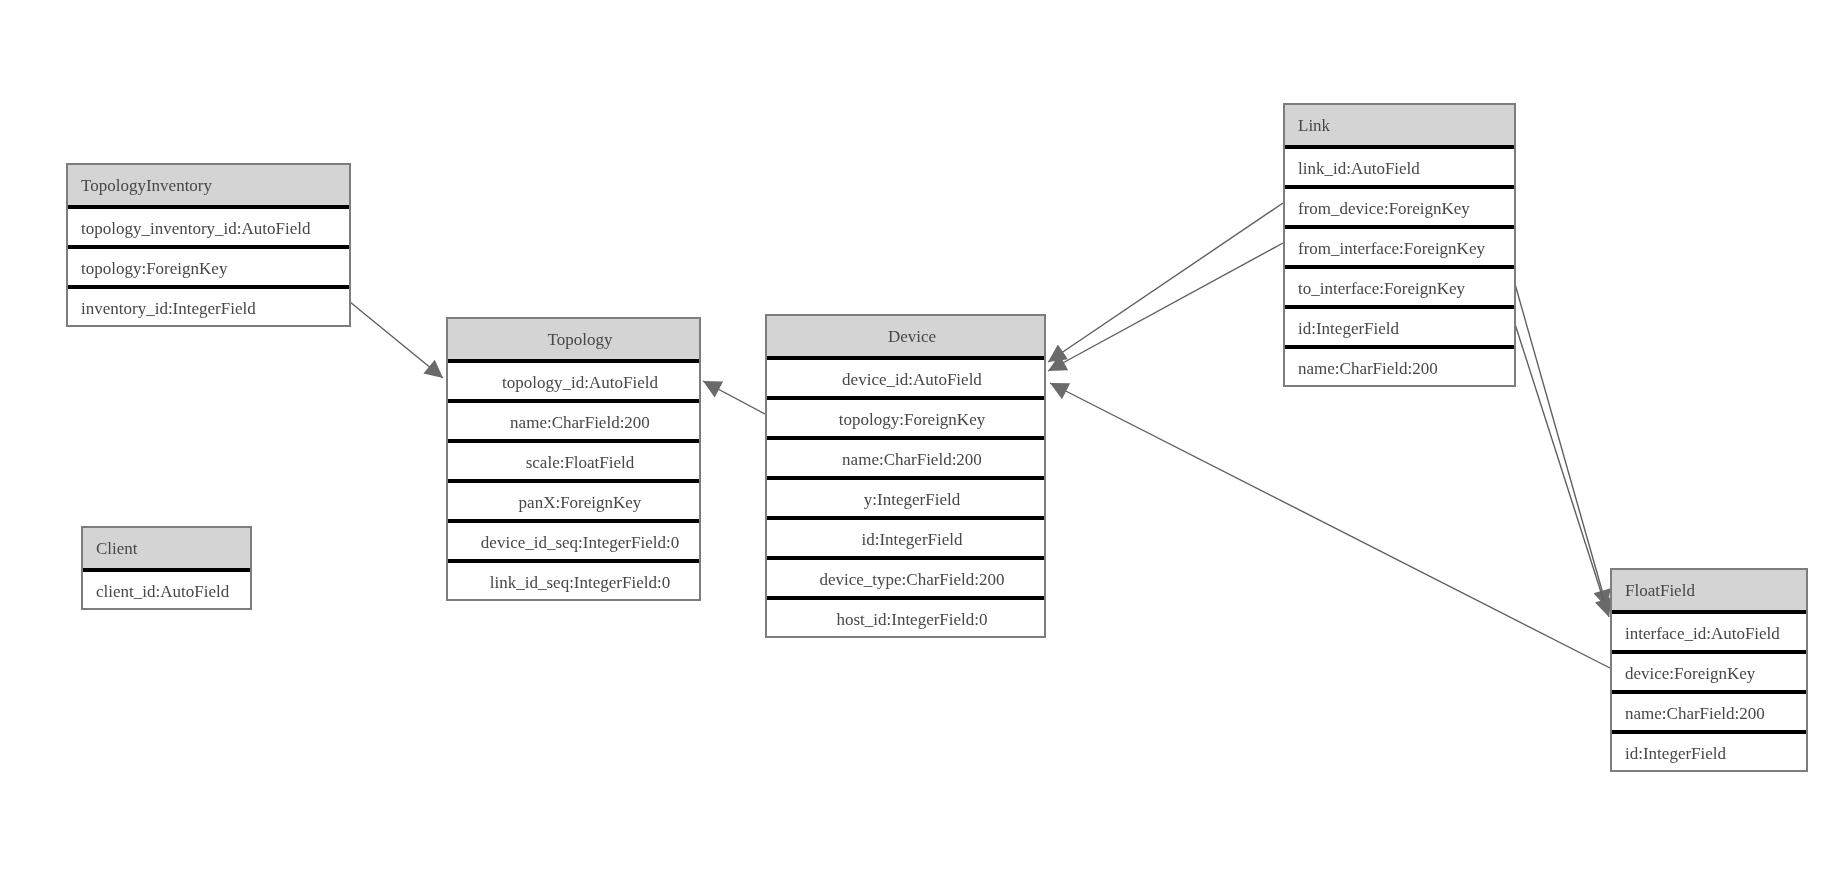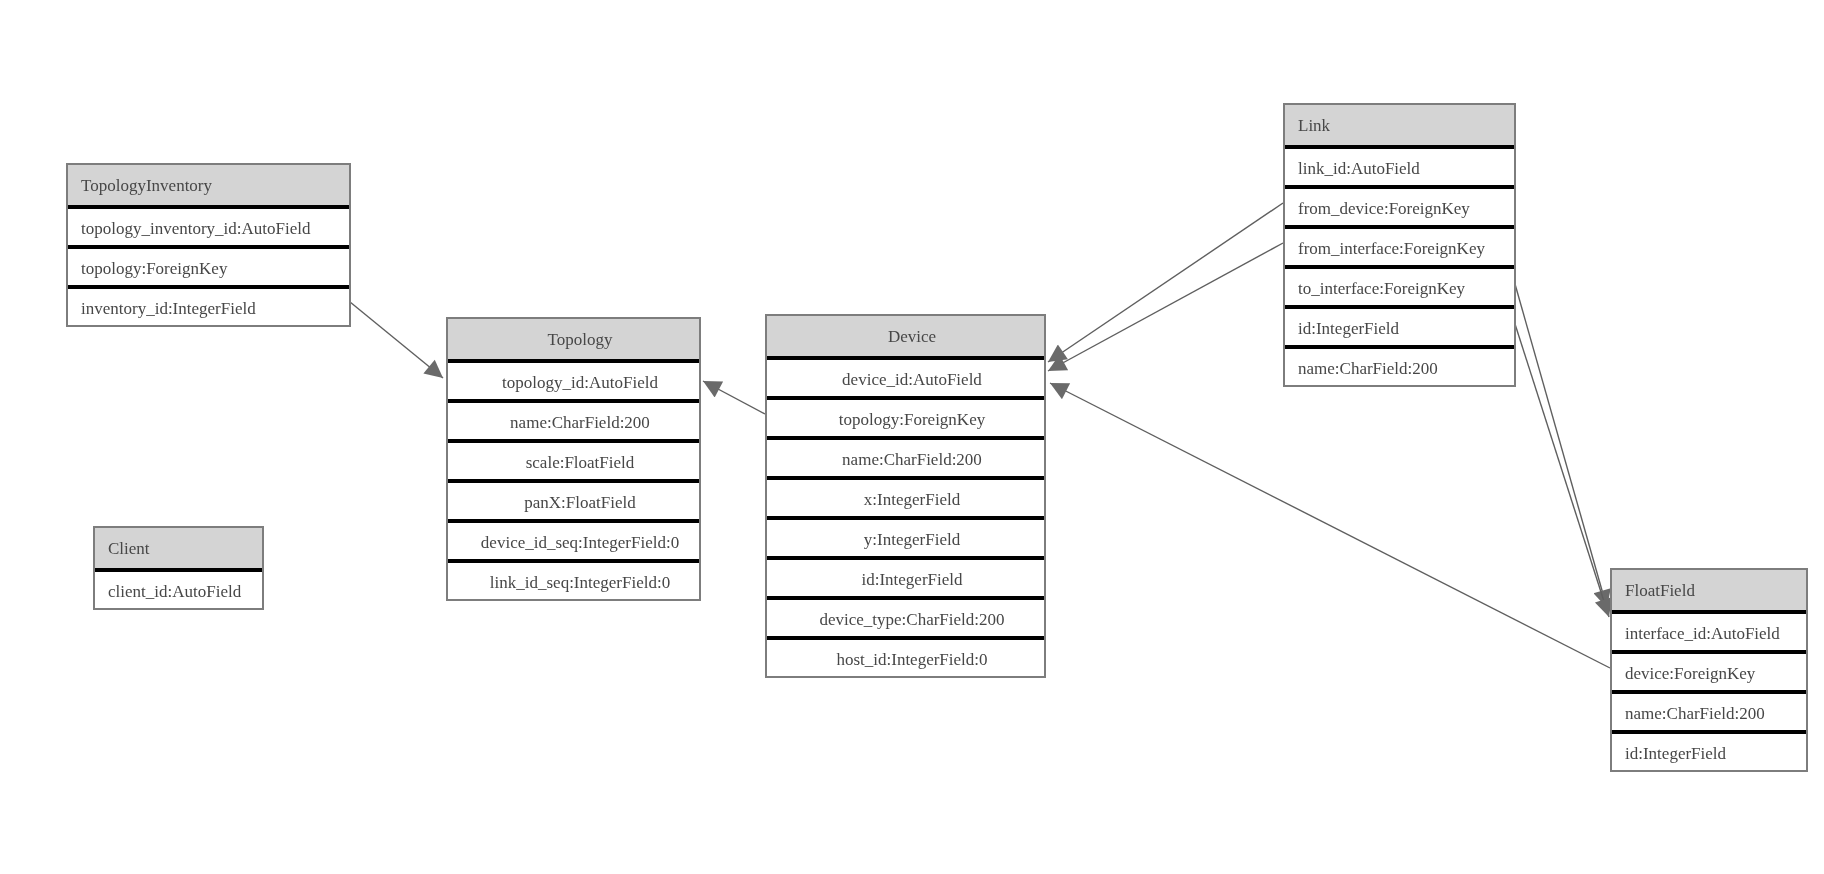--- a/index.html
+++ b/index.html
@@ -40,21 +40,21 @@
     border-top: 4px solid #000000;
     padding-left: 13px;
     box-sizing: border-box;
     background: #ffffff;
     white-space: nowrap;
     overflow: hidden;
   }
   
   #tbl-topology-inventory { left: 22px;   top: 163px; width: 285px; margin-left: 44px; }
   #tbl-topology           { left: 446px;  top: 317px; width: 255px; text-align: center; }
-  #tbl-client             { left: 93px;   top: 526px; width: 171px; }
+  #tbl-client             { left: 81px;   top: 526px; width: 171px; }
   #tbl-device             { left: 765px;  top: 314px; width: 281px; text-align: center; }
   #tbl-link               { left: 1283px; top: 103px; width: 233px; }
   #tbl-interface          { left: 1610px; top: 568px; width: 198px; }
 </style>
 </head>
 <body>
 
 <div class="canvas">
 
   <svg class="edge-layer" viewBox="0 0 1824 874" xmlns="http://www.w3.org/2000/svg">
@@ -77,36 +77,35 @@
     <div class="tbl-row">topology_inventory_id:AutoField</div>
     <div class="tbl-row">topology:ForeignKey</div>
     <div class="tbl-row">inventory_id:IntegerField</div>
   </div>
 
   <div class="tbl" id="tbl-topology">
     <div class="tbl-header">Topology</div>
     <div class="tbl-row">topology_id:AutoField</div>
     <div class="tbl-row">name:CharField:200</div>
     <div class="tbl-row">scale:FloatField</div>
-    <div class="tbl-row">panX:FloatField</div>
+    <div class="tbl-row">panX:ForeignKey</div>
     <div class="tbl-row">device_id_seq:IntegerField:0</div>
     <div class="tbl-row">link_id_seq:IntegerField:0</div>
   </div>
 
   <div class="tbl" id="tbl-client">
     <div class="tbl-header">Client</div>
     <div class="tbl-row">client_id:AutoField</div>
   </div>
 
   <div class="tbl" id="tbl-device">
     <div class="tbl-header">Device</div>
     <div class="tbl-row">device_id:AutoField</div>
     <div class="tbl-row">topology:ForeignKey</div>
     <div class="tbl-row">name:CharField:200</div>
-    <div class="tbl-row">x:IntegerField</div>
     <div class="tbl-row">y:IntegerField</div>
     <div class="tbl-row">id:IntegerField</div>
     <div class="tbl-row">device_type:CharField:200</div>
     <div class="tbl-row">host_id:IntegerField:0</div>
   </div>
 
   <div class="tbl" id="tbl-link">
     <div class="tbl-header">Link</div>
     <div class="tbl-row">link_id:AutoField</div>
     <div class="tbl-row">from_device:ForeignKey</div>

